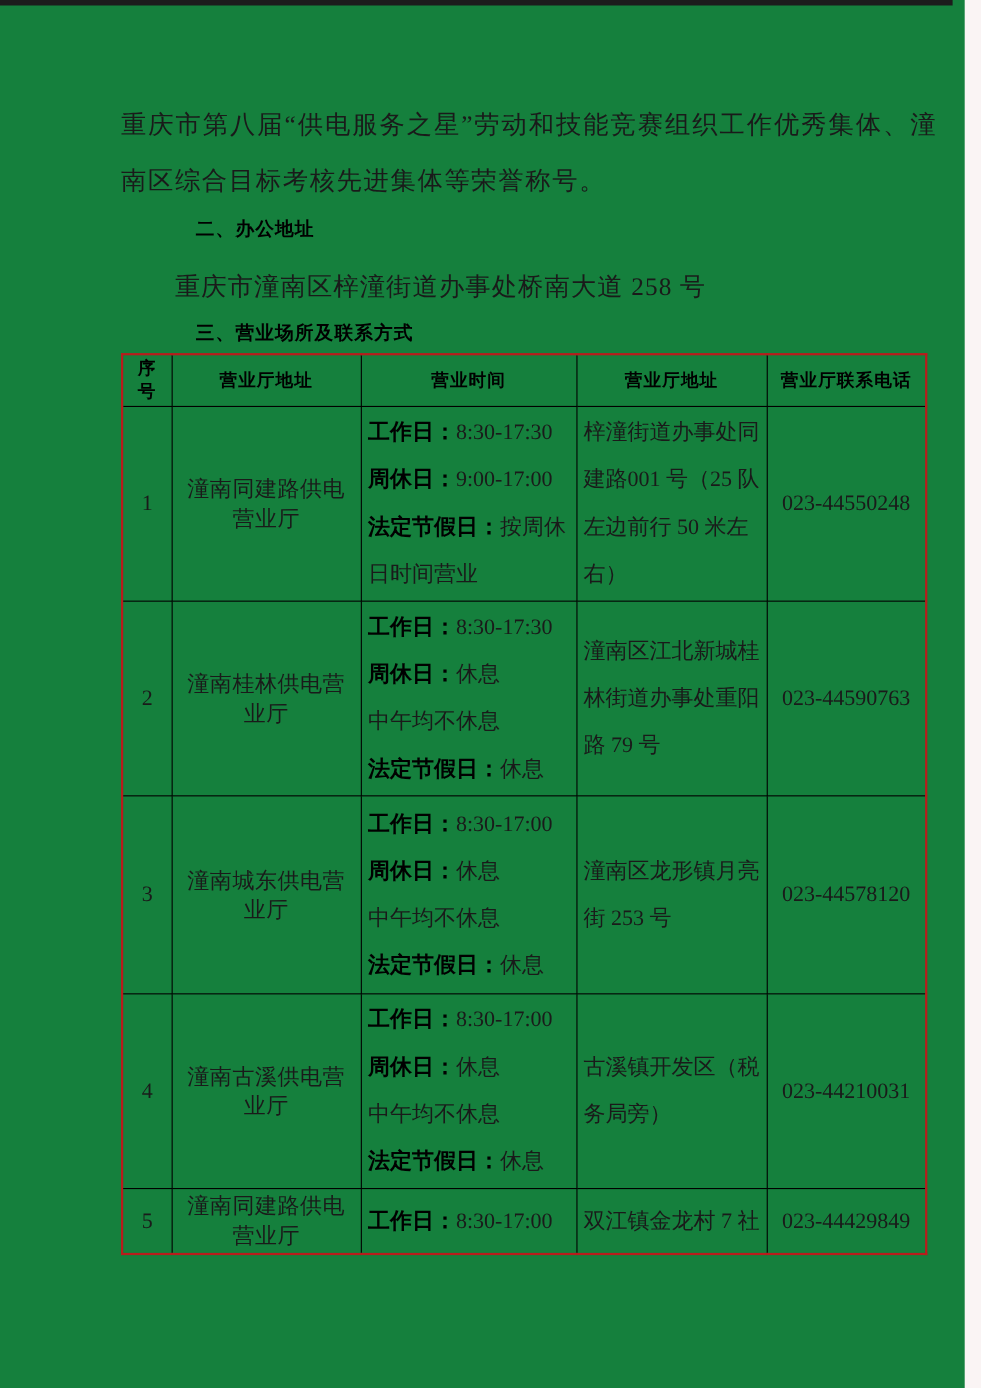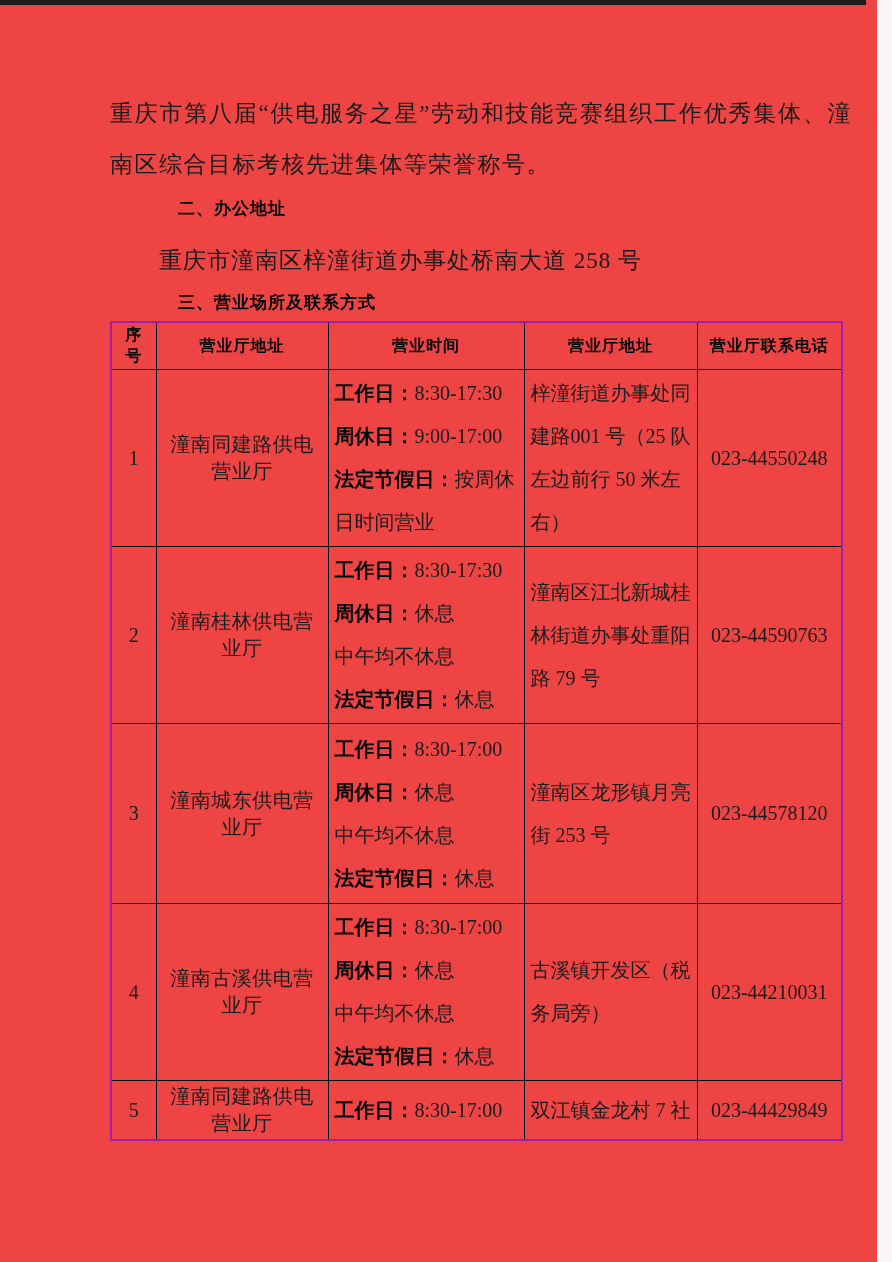--- a/index.html
+++ b/index.html
@@ -4,21 +4,21 @@
 <style>
   html,body{margin:0;padding:0;}
   body{
     width:892px;height:1262px;
     background:#ffffff;
     font-family:"Liberation Serif","DejaVu Serif",serif;
     color:#1a1a1a;
     position:relative;
     overflow:hidden;
   }
-  .page{position:absolute;inset:0;background:#ef4444;text-decoration:underline;}
+  .page{position:absolute;inset:0;background:#15803d;text-decoration:underline;}
   .top-bar{
     position:absolute;top:0;left:0;width:866px;height:5px;
     background:#1c1c1c;
   }
   .right-shade{
     position:absolute;top:0;right:0;width:15px;height:1262px;
     background:#faf4f4;
   }
   .intro{
     position:absolute;top:88px;left:110px;width:742px;
@@ -32,21 +32,21 @@
   }
   .sec2{top:197px;}
   .sec3{top:291px;}
   .office-addr{
     position:absolute;top:245px;left:159px;margin:0;
     font-size:23px;letter-spacing:1px;
   }
   table.office{
     position:absolute;top:321px;left:110px;
     width:731px;border-collapse:collapse;table-layout:fixed;
-    border:2px solid #a21caf;
+    border:2px solid #b91c1c;
   }
   table.office th, table.office td{
     border:1px solid #000;
     padding:2px 6px;
     vertical-align:middle;
     overflow:hidden;
   }
   col.c-no{width:45px;}
   col.c-name{width:172px;}
   col.c-time{width:196px;}

